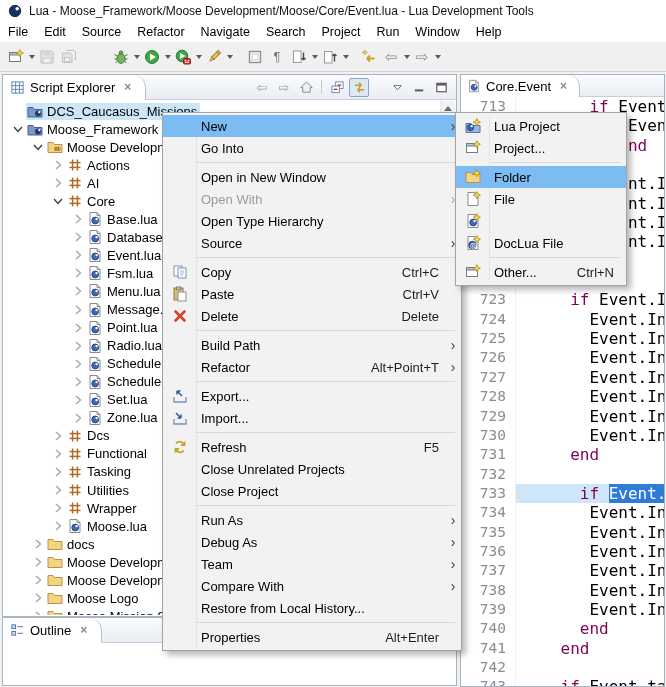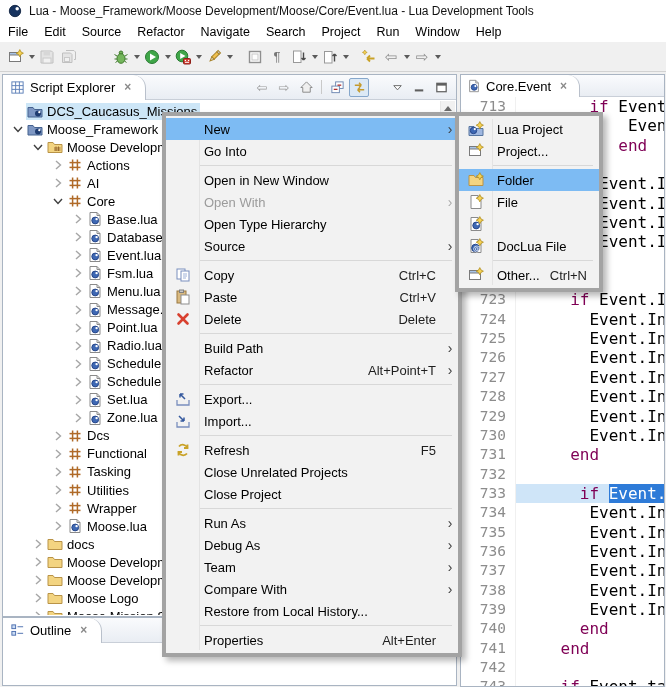--- a/index.html
+++ b/index.html
@@ -55,23 +55,23 @@
 .edtab .tabic svg{width:14px;height:14px}
 .edbody{position:absolute;top:22px;left:0;right:0;bottom:0;background:#FFF;display:flex;overflow:hidden}
 .gutter{width:55px;flex:none;text-align:right;padding-right:9px;font-family:"DejaVu Sans Mono",monospace;font-size:14.5px;color:#8C8C8C;border-right:1px solid #F0F0F0}
 .gutter div{height:19.35px;line-height:19.35px}
 .codearea{flex:1;font-family:"DejaVu Sans Mono",monospace;font-size:16px;overflow:hidden}
 .cline{height:19.35px;line-height:19.35px;white-space:pre;padding-left:6px}
 .cline.hl{background:var(--line_highlight)}
 .kw{color:var(--keyword);font-weight:normal}
 .selx{background:var(--editor_selection);color:#FFF}
 
-.cmenu{position:absolute;background:#F2F2F2;border:4px solid #a3a3a3;padding:2px 0;box-shadow:4px 4px 6px rgba(0,0,0,0.28);font-size:13px;z-index:20}
+.cmenu{position:absolute;background:#F2F2F2;border:1px solid #a3a3a3;padding:2px 0;box-shadow:4px 4px 6px rgba(0,0,0,0.28);font-size:13px;z-index:20}
 #cmenu{left:162px;top:112px;width:300px}
-#submenu{left:455px;top:112px;width:148px;z-index:21}
+#submenu{left:455px;top:112px;width:172px;z-index:21}
 .cmenu{position:absolute}
 .cmenu .coldiv{position:absolute;left:33px;top:3px;bottom:3px;width:1px;background:#E3E3E3}
 .mi{height:22px;display:flex;align-items:center;position:relative}
 .mi.hl{background:var(--menu_highlight)}
 .mic{width:34px;display:flex;justify-content:center;align-items:center;flex:none}
 .mic svg{width:16px;height:16px}
 .mlabel{flex:1;padding-left:4px}
 .msc{color:#1E1E1E;margin-right:6px}
 .marr{width:16px;color:#3C3C3C;font-size:14px;text-align:center;line-height:22px}
 #submenu .marr{width:6px}

